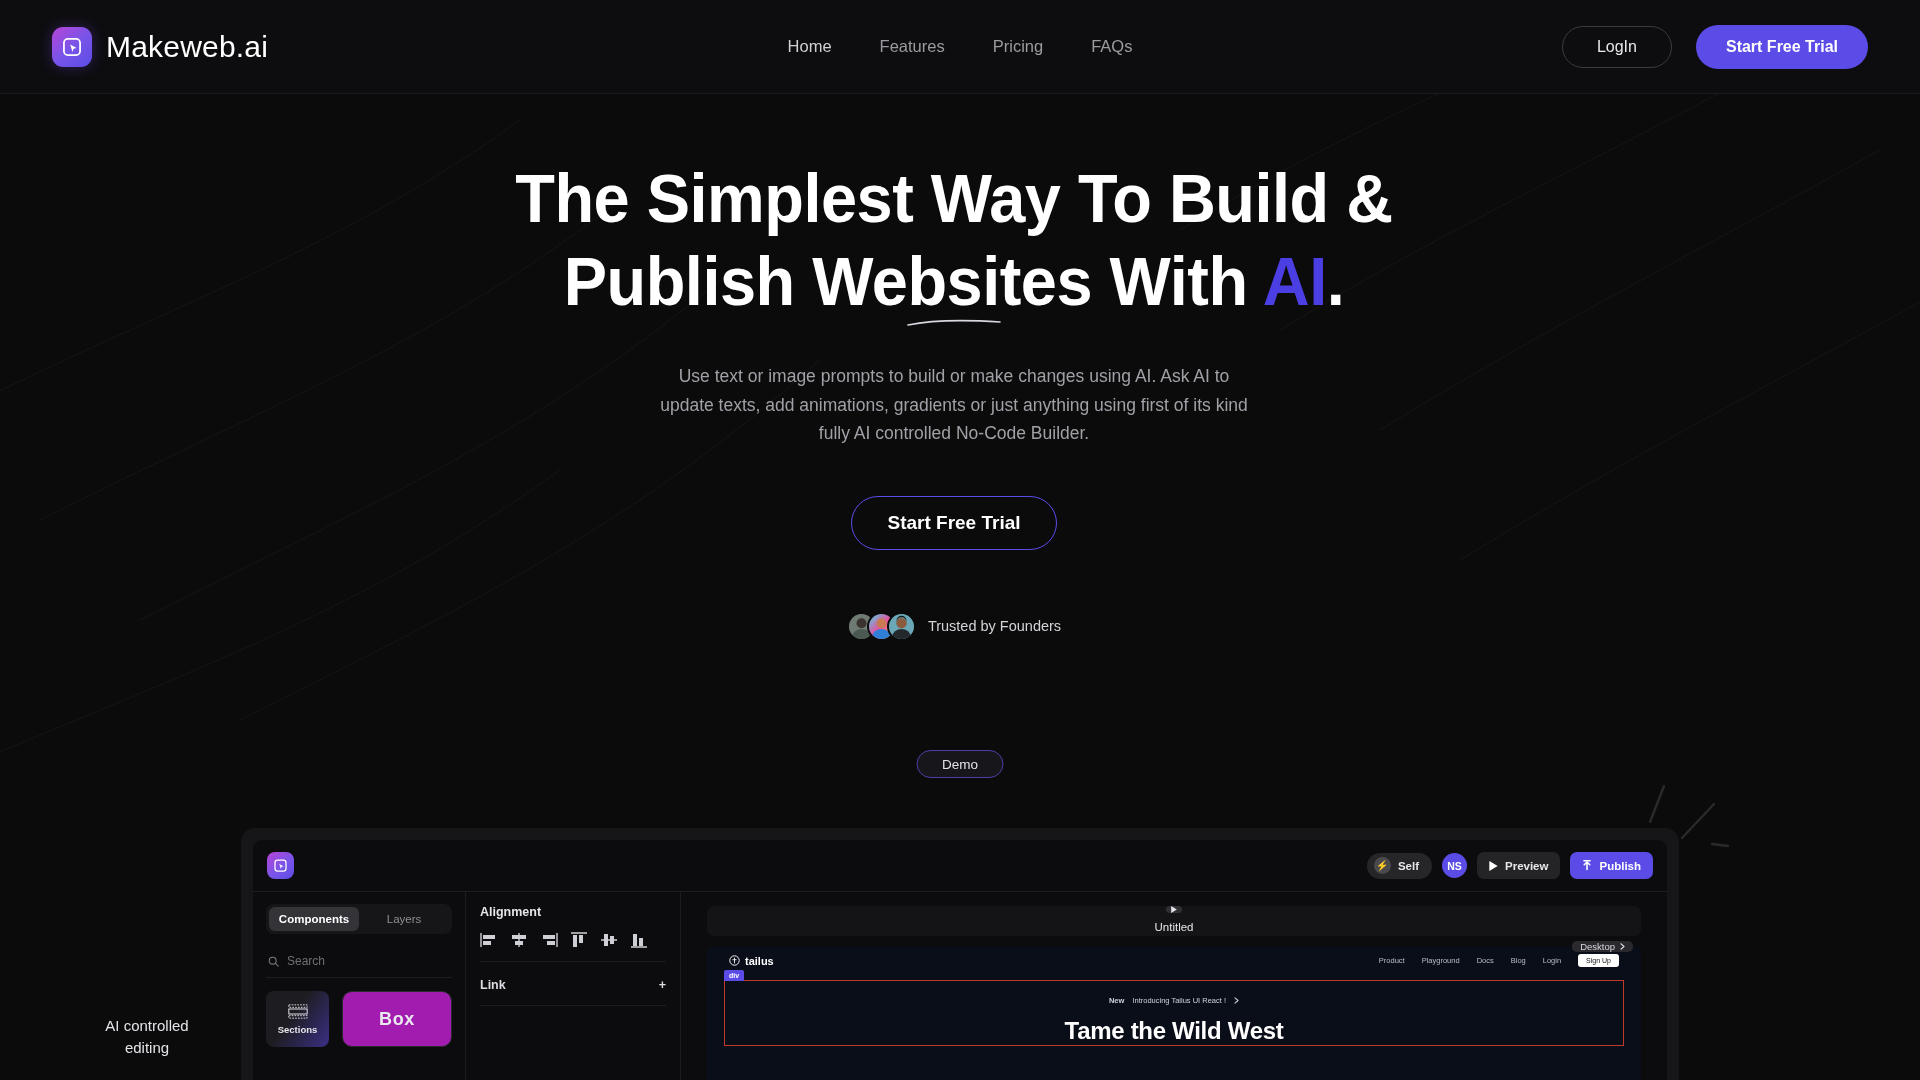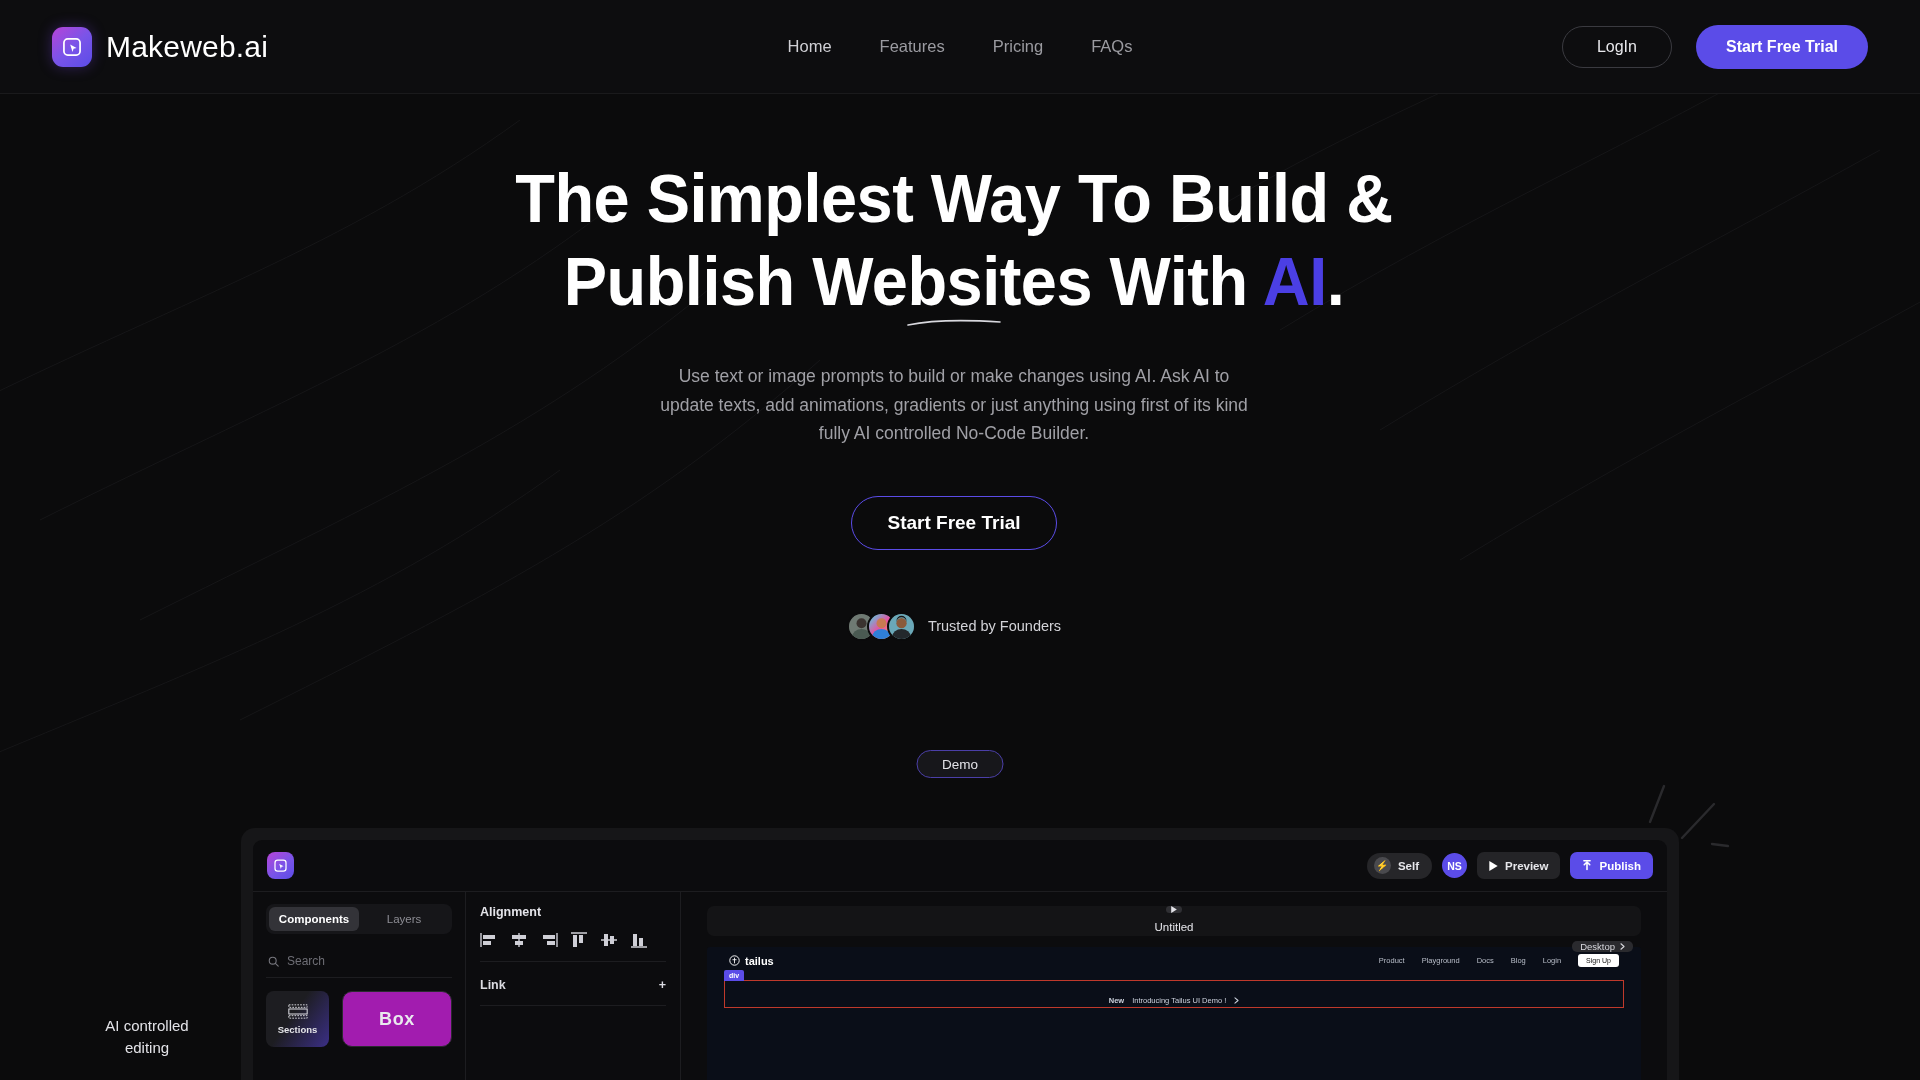--- a/index.html
+++ b/index.html
@@ -424,25 +424,26 @@
                 <a href="#">Login</a>
                 <span class="site-signup">Sign Up</span>
               </div>
             </div>
 
             <div class="sel-wrap">
               <span class="div-badge">div</span>
               <div class="sel-box">
                 <span class="pill-new">
                   <b>New</b>
-                  <span>Introducing Tailus UI Demo !</span>
+                  <span>Introducing Tailus UI React !</span>
                   <svg width="5" height="7" viewBox="0 0 6 9" fill="none">
                       <path d="M1 1 L5 4.5 L1 8" stroke="#cdd2dd" stroke-width="1.3" stroke-linecap="round" stroke-linejoin="round"></path>
                     </svg>
                 </span>
+                <div class="site-h1">Tame the Wild West</div>
               </div>
             </div>
           </div>
         </div>
 
       </div>
     </div>
   </div>
 
 </div>

